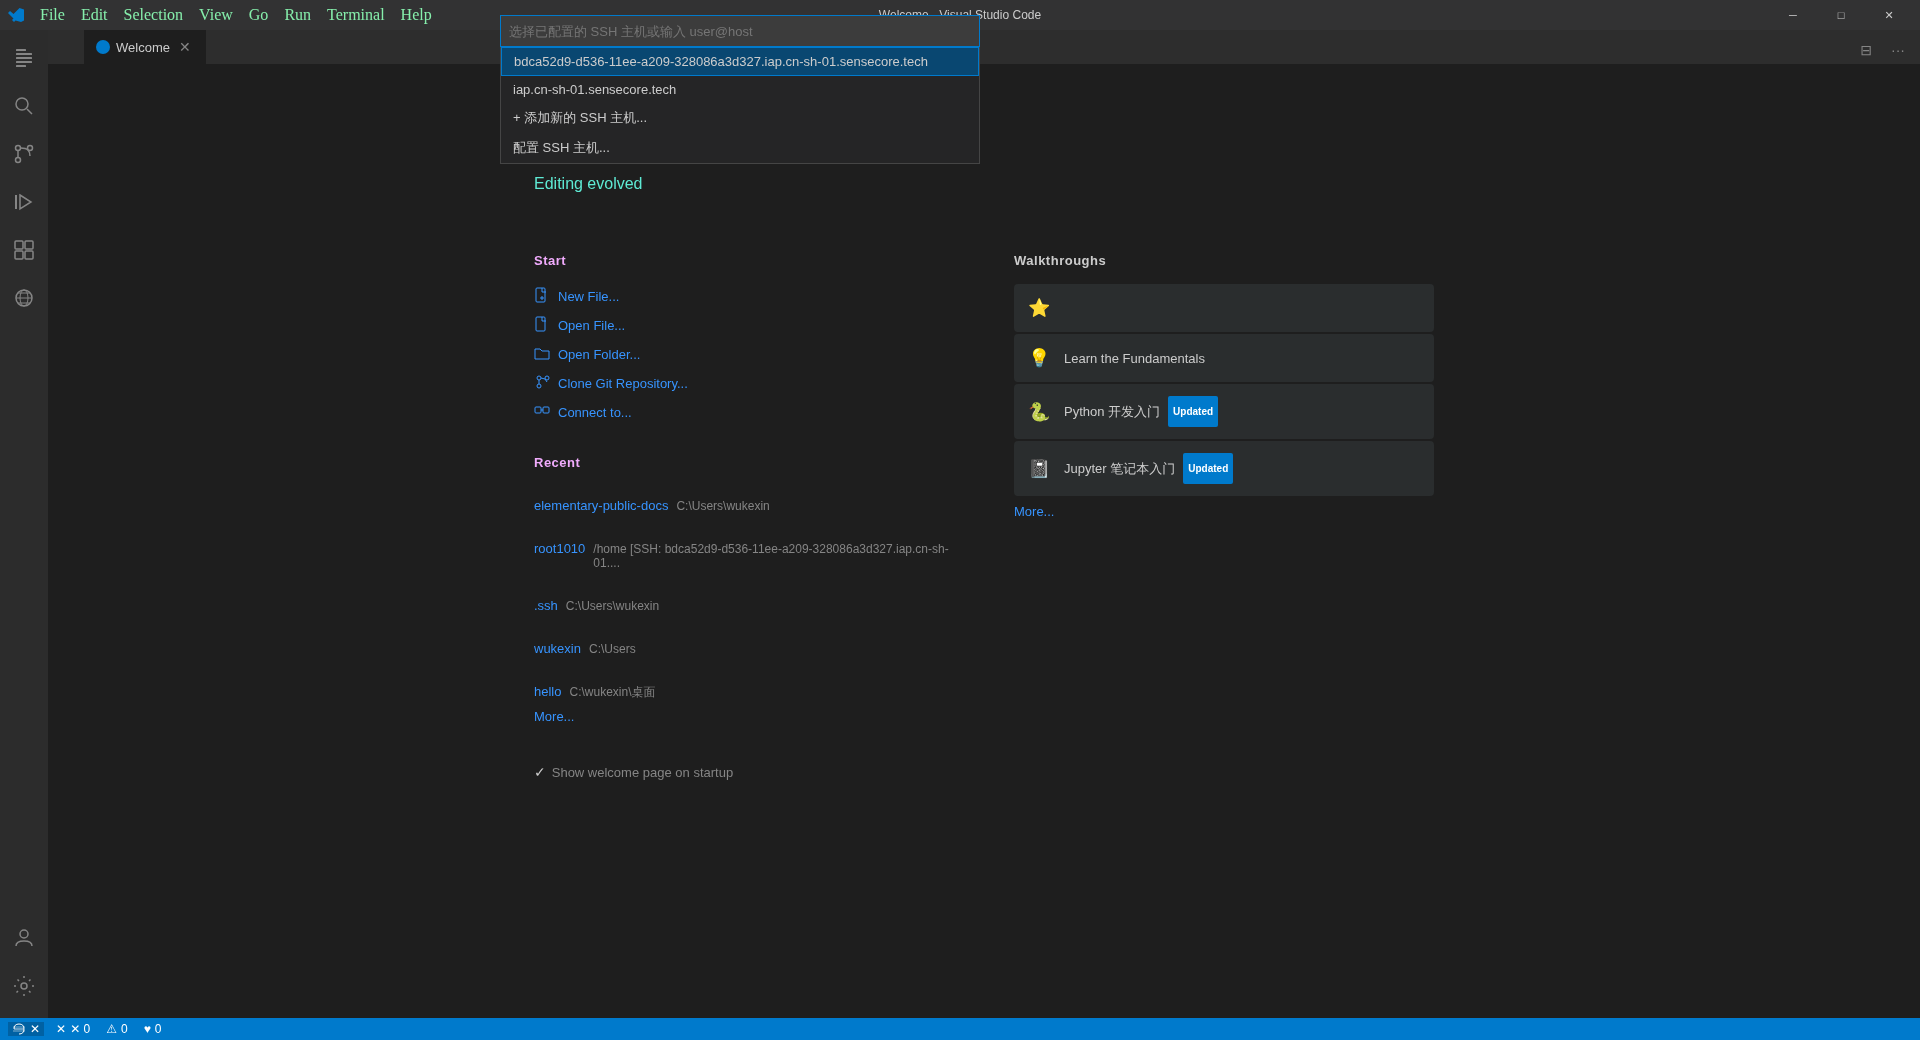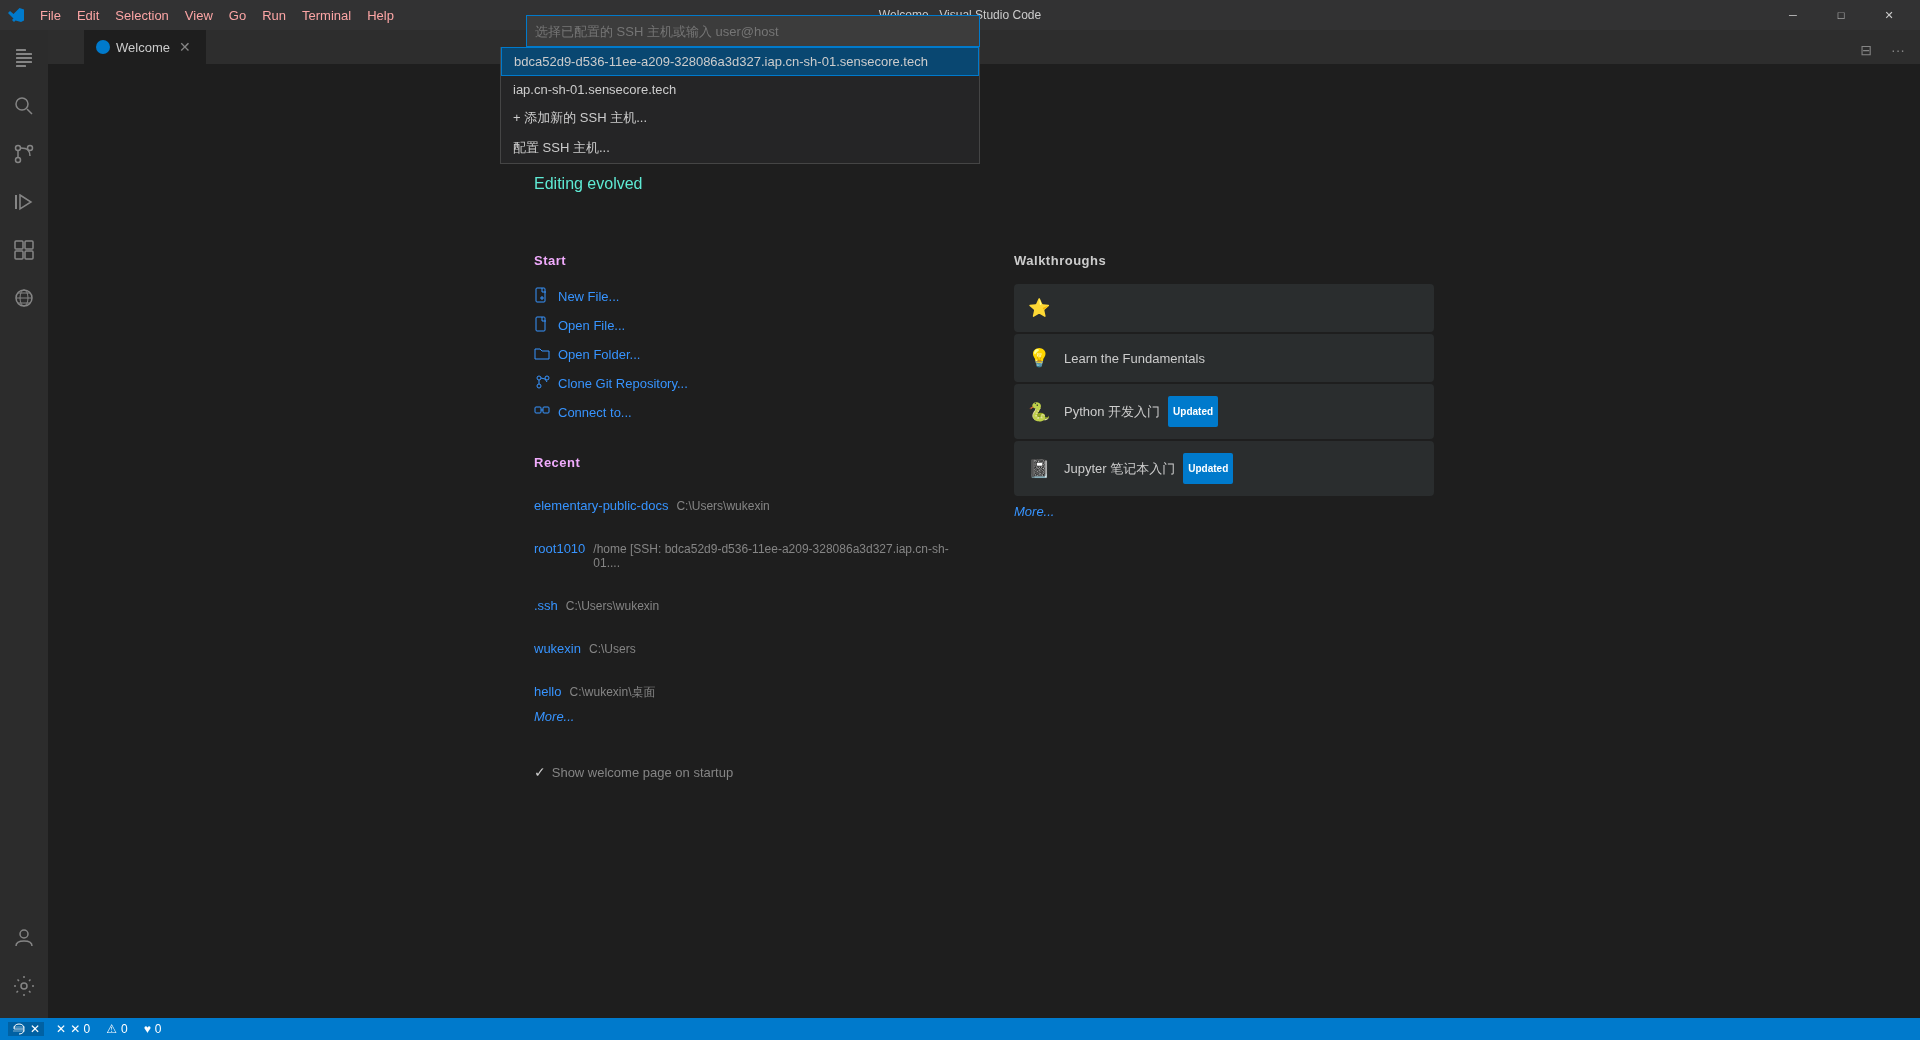--- a/index.html
+++ b/index.html
@@ -34,23 +34,24 @@
       width: 16px;
       height: 16px;
       color: #007acc;
     }
     .menu-items {
       display: flex;
       gap: 0;
     }
     .menu-item {
       padding: 4px 8px;
-      font-size: 13px;
-      color: #fca5a5;
-      cursor: pointer;
+      font-size: 16px;
+      color: #86efac;
+      cursor: pointer;
+      font-family: Liberation Serif, serif;
     }
     .title-bar-center {
       position: absolute;
       left: 50%;
       transform: translateX(-50%);
       font-size: 12px;
       color: #cccccc;
     }
     .title-bar-right {
       margin-left: auto;
@@ -248,21 +249,20 @@
     }
     .recent-path {
       color: #858585;
       font-size: 12px;
     }
     .more-link {
       color: #3794ff;
       cursor: pointer;
       font-size: 13px;
       margin-top: 8px;
-      font-style: italic;
     }
 
     
     .walkthroughs-title {
       font-size: 13px;
       font-weight: 600;
       color: #cccccc;
       margin-bottom: 16px;
       letter-spacing: 0.5px;
     }
@@ -354,21 +354,20 @@
       z-index: 1001;
       pointer-events: all;
     }
     .ssh-input-wrapper {
       background: #3c3c3c;
       border: 1px solid #007acc;
       display: flex;
       align-items: center;
       padding: 4px 8px;
       height: 32px;
-      margin-left: 26px;
     }
     .ssh-input {
       background: transparent;
       border: none;
       outline: none;
       color: #cccccc;
       font-size: 13px;
       width: 100%;
     }
     .ssh-dropdown-list {

